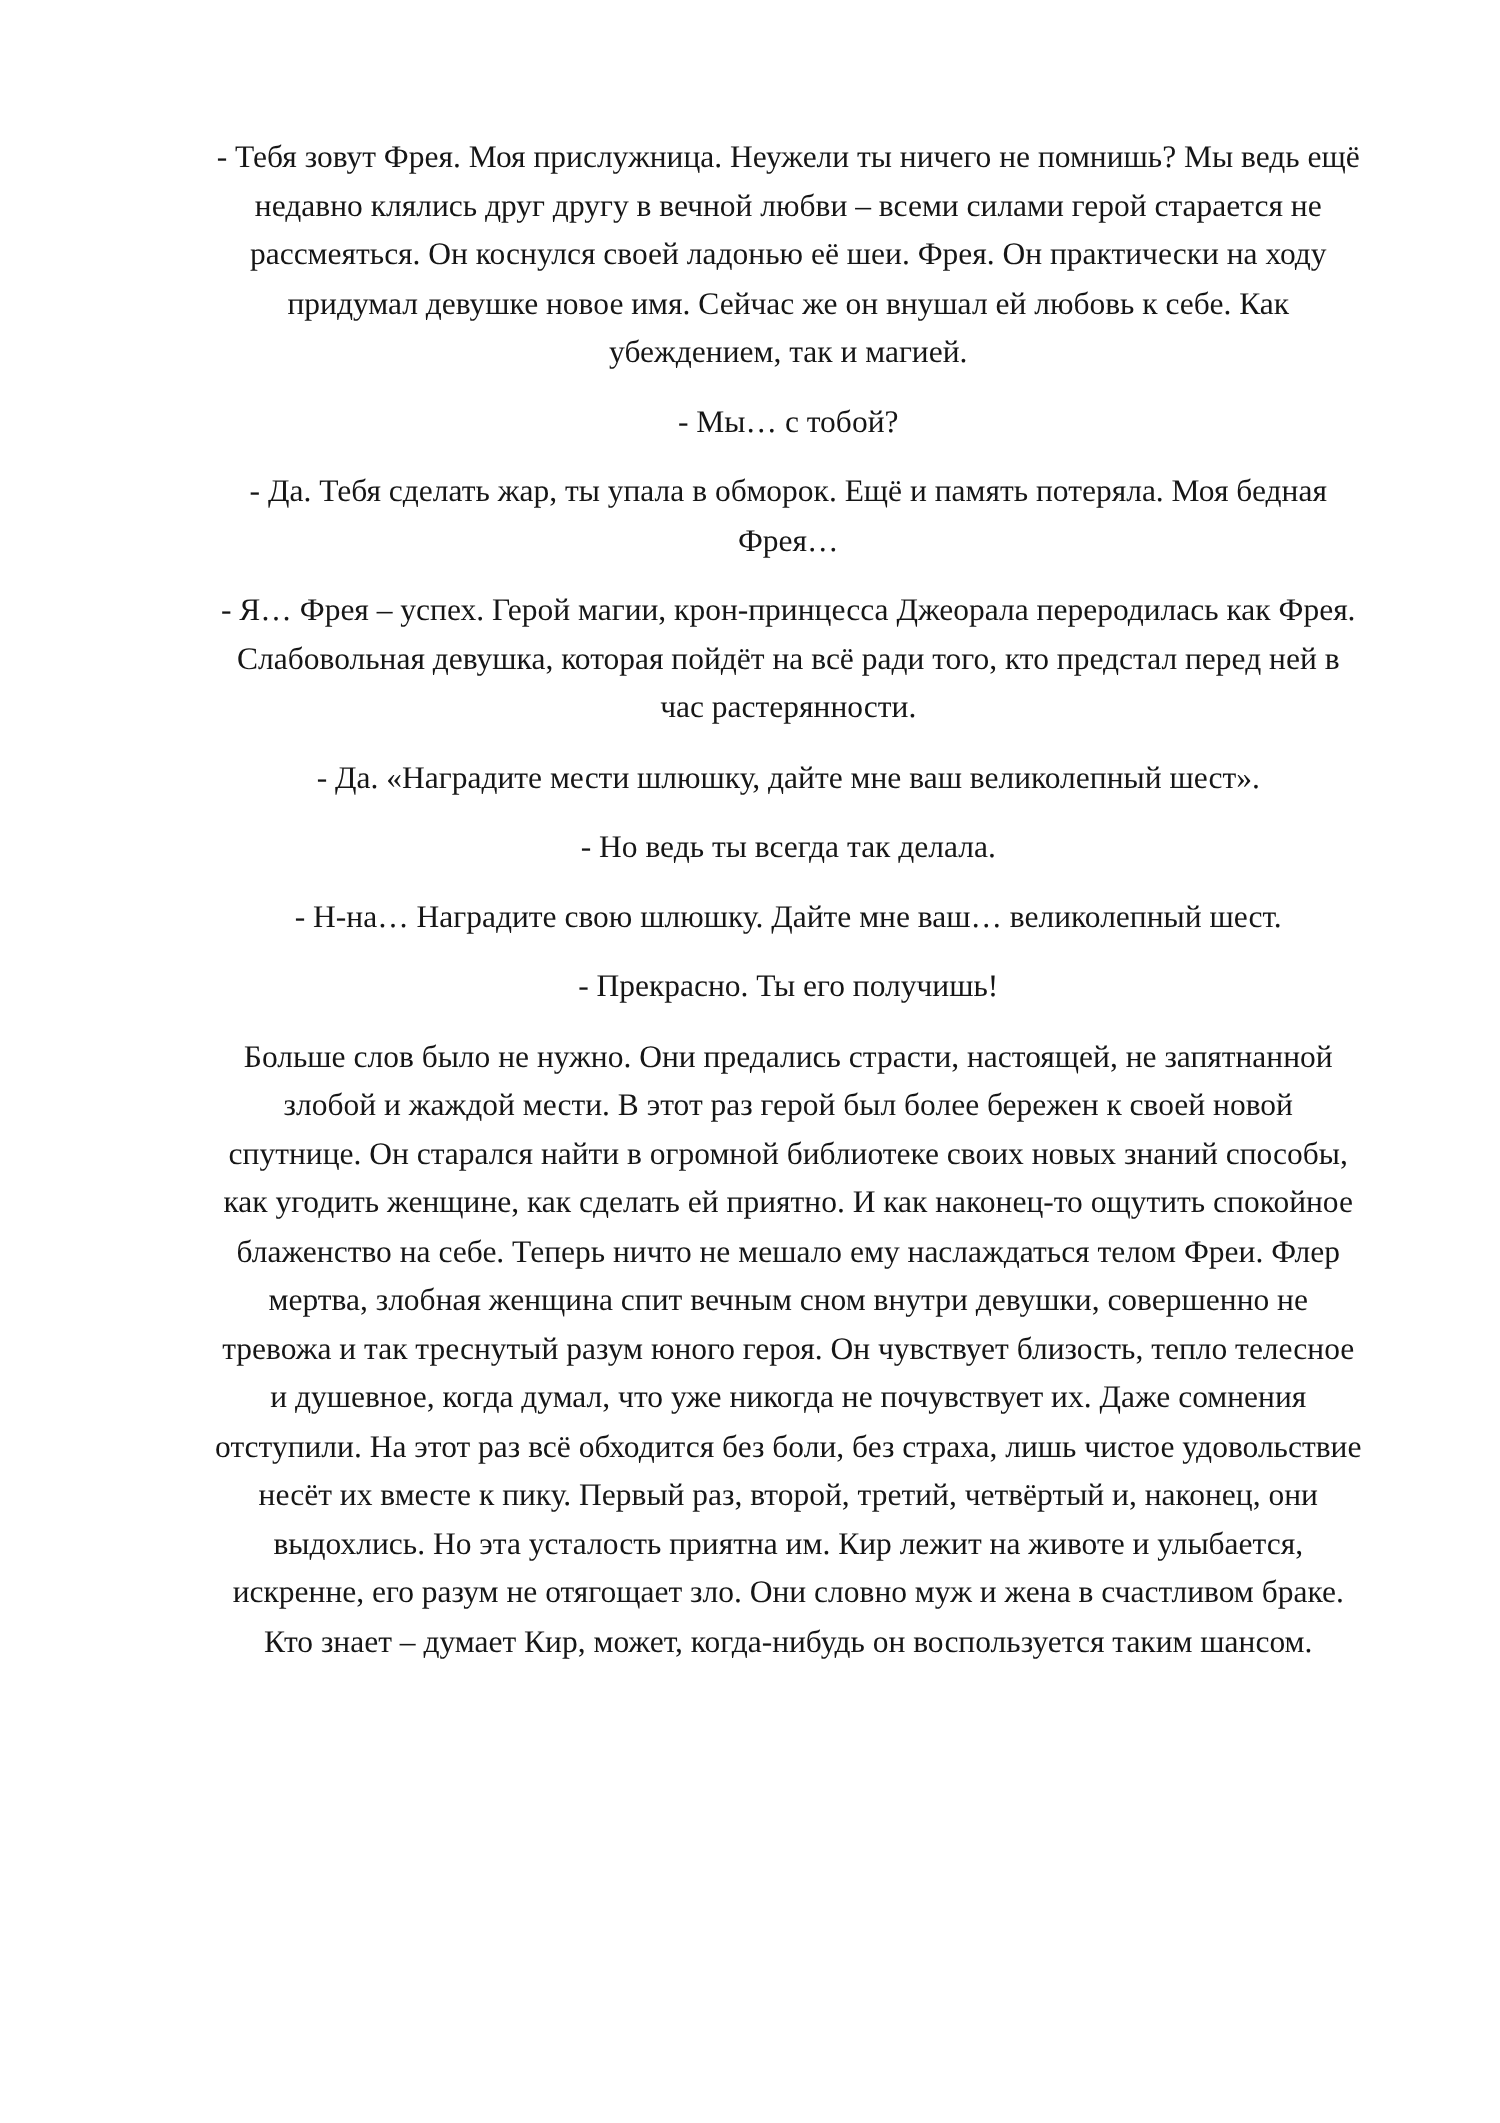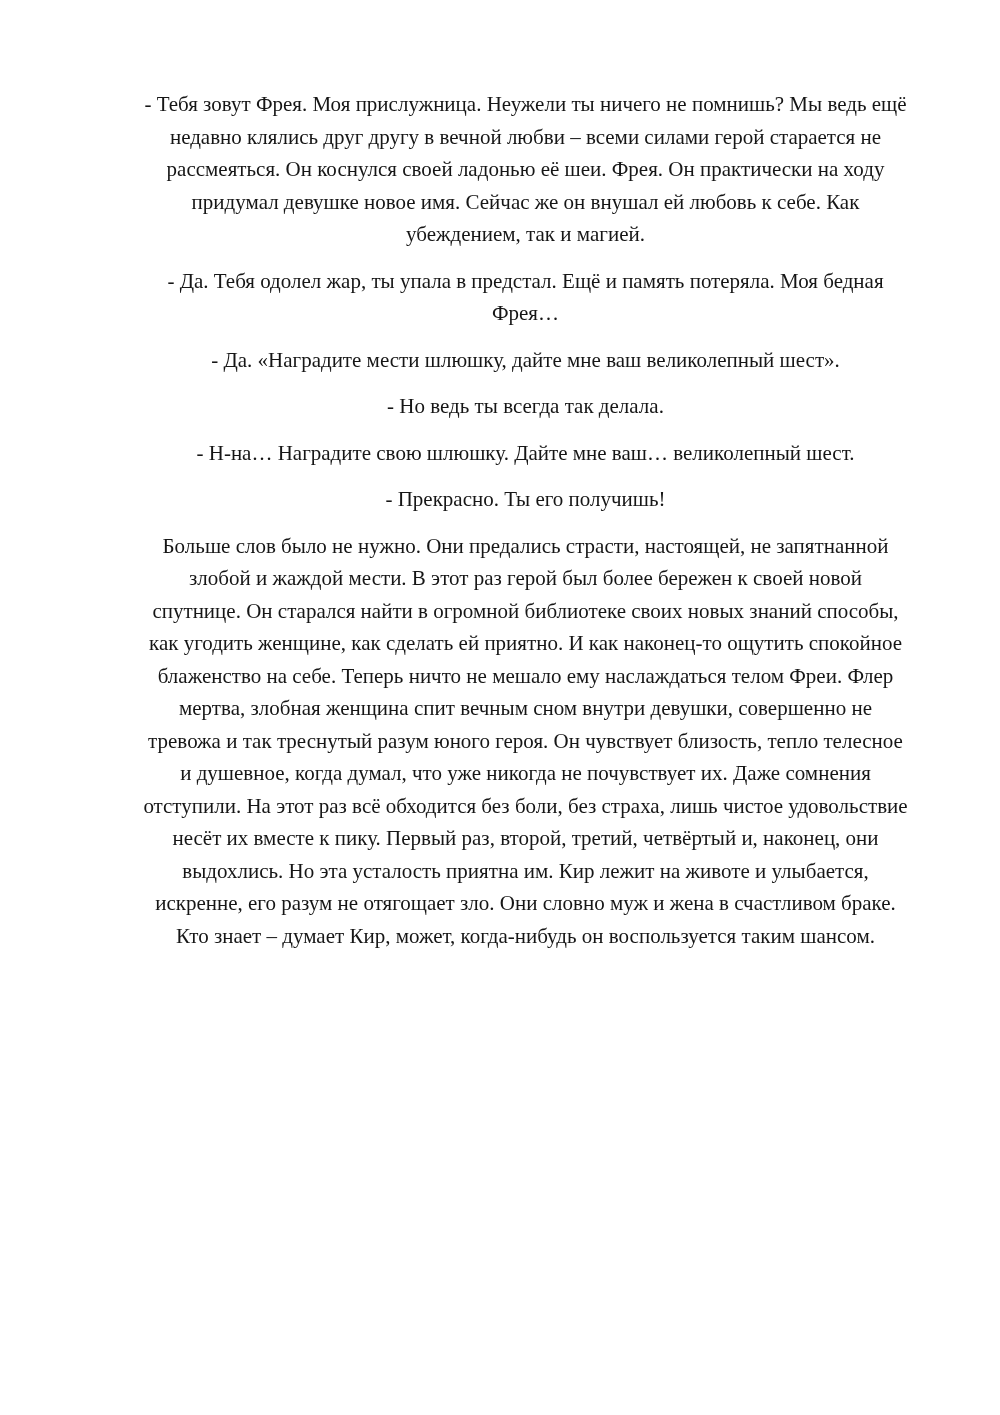--- a/index.html
+++ b/index.html
@@ -26,19 +26,21 @@
     text-align: center;
     white-space: normal;
     word-spacing: normal;
   }
 </style>
 </head>
 <body>
 
 <main class="page">
   <p>- Тебя зовут Фрея. Моя прислужница. Неужели ты ничего не помнишь? Мы ведь ещё недавно клялись друг другу в вечной любви – всеми силами герой старается не рассмеяться. Он коснулся своей ладонью её шеи. Фрея. Он практически на ходу придумал девушке новое имя. Сейчас же он внушал ей любовь к себе. Как убеждением, так и магией.</p>
-  <p>- Да. Тебя одолел жар, ты упала в предстал. Ещё и память потеряла. Моя бедная Фрея…</p>
+  <p>- Мы… с тобой?</p>
+  <p>- Да. Тебя сделать жар, ты упала в обморок. Ещё и память потеряла. Моя бедная Фрея…</p>
+  <p>- Я… Фрея – успех. Герой магии, крон-принцесса Джеорала переродилась как Фрея. Слабовольная девушка, которая пойдёт на всё ради того, кто предстал перед ней в час растерянности.</p>
   <p>- Да. «Наградите мести шлюшку, дайте мне ваш великолепный шест».</p>
   <p>- Но ведь ты всегда так делала.</p>
   <p>- Н-на… Наградите свою шлюшку. Дайте мне ваш… великолепный шест.</p>
   <p>- Прекрасно. Ты его получишь!</p>
   <p>Больше слов было не нужно. Они предались страсти, настоящей, не запятнанной злобой и жаждой мести. В этот раз герой был более бережен к своей новой спутнице. Он старался найти в огромной библиотеке своих новых знаний способы, как угодить женщине, как сделать ей приятно. И как наконец-то ощутить спокойное блаженство на себе. Теперь ничто не мешало ему наслаждаться телом Фреи. Флер мертва, злобная женщина спит вечным сном внутри девушки, совершенно не тревожа и так треснутый разум юного героя. Он чувствует близость, тепло телесное и душевное, когда думал, что уже никогда не почувствует их. Даже сомнения отступили. На этот раз всё обходится без боли, без страха, лишь чистое удовольствие несёт их вместе к пику. Первый раз, второй, третий, четвёртый и, наконец, они выдохлись. Но эта усталость приятна им. Кир лежит на животе и улыбается, искренне, его разум не отягощает зло. Они словно муж и жена в счастливом браке. Кто знает – думает Кир, может, когда-нибудь он воспользуется таким шансом.</p>
 </main>
 
 </body></html>

